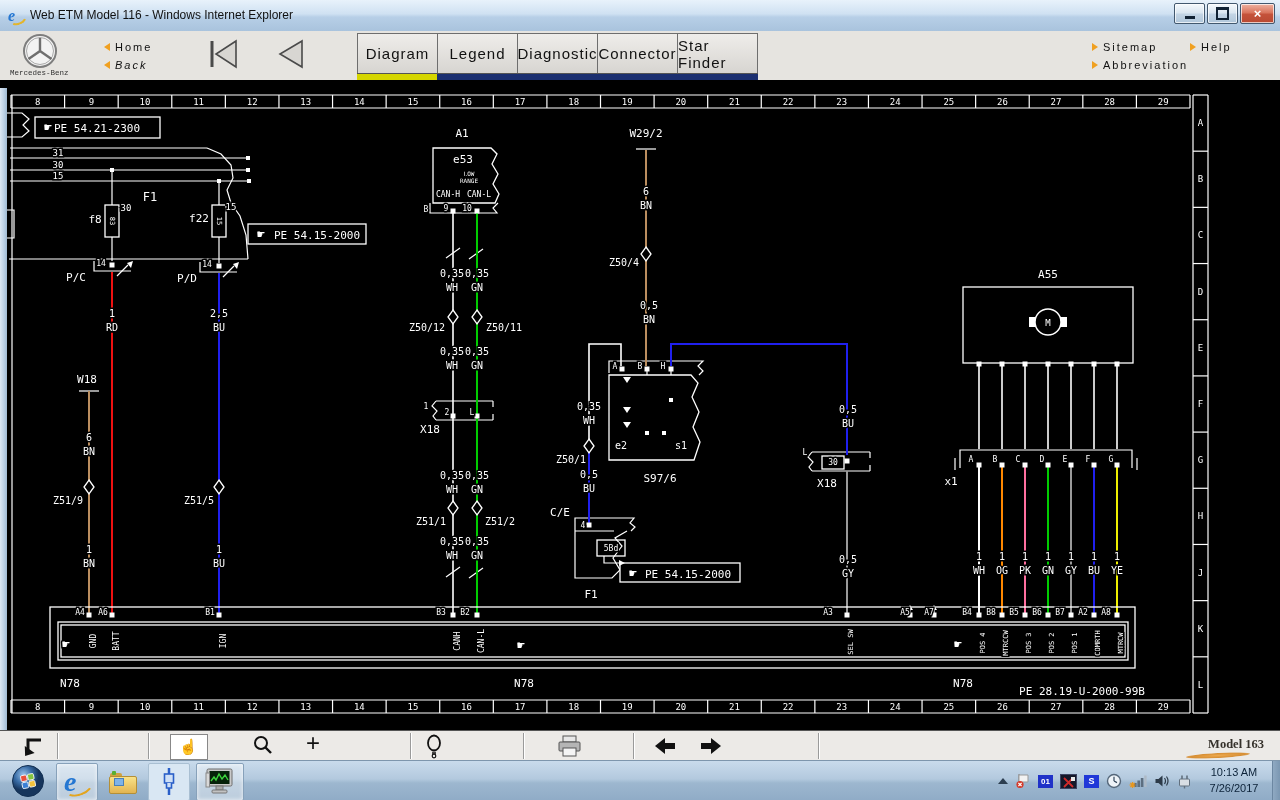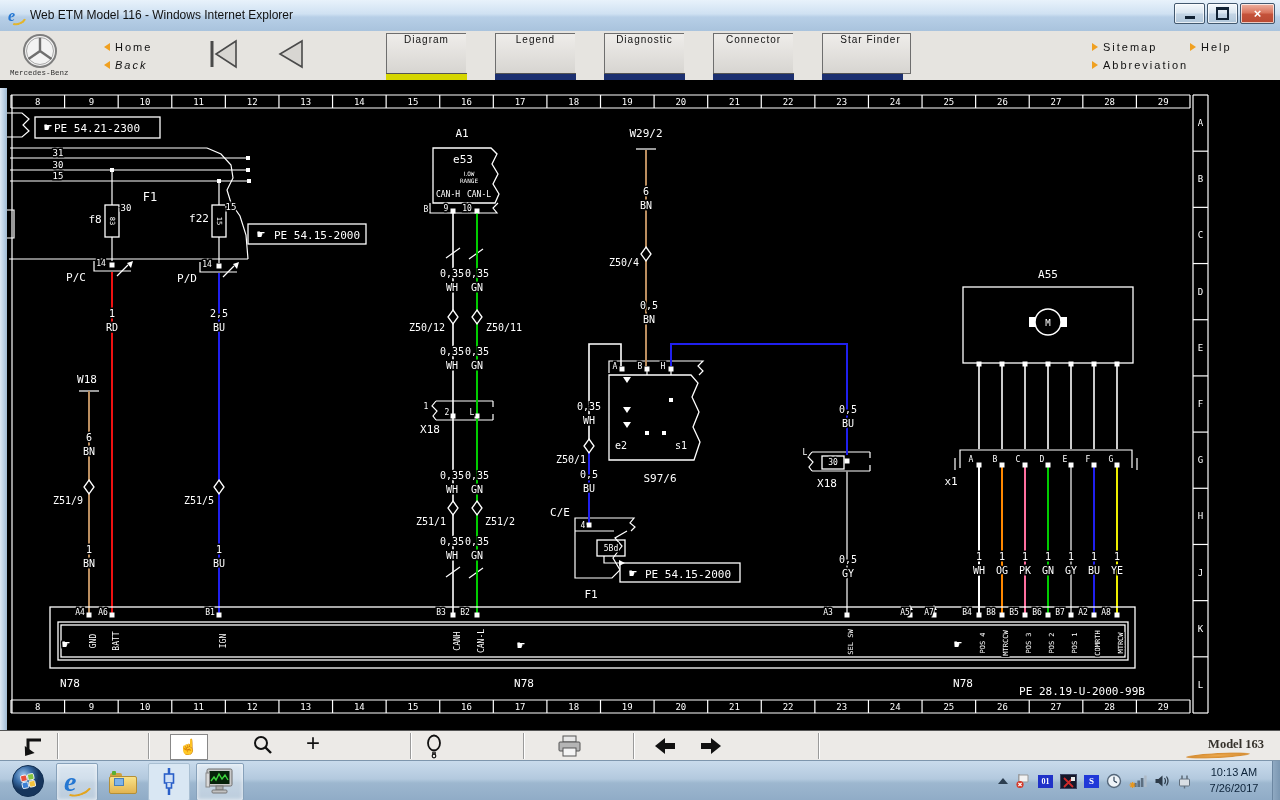--- a/index.html
+++ b/index.html
@@ -21,40 +21,40 @@
   
   #header{position:absolute;left:0;top:31px;width:1280px;height:49px;background:#e6e4e0;border-bottom:1px solid #999;}
   #mb-logo{position:absolute;left:10px;top:2px;width:66px;height:46px;}
   #mb-name{position:absolute;left:0px;top:36px;width:70px;font-size:7.5px;color:#333;font-family:Liberation Mono, monospace;}
   .hlink{position:absolute;font-size:11px;letter-spacing:2px;color:#111;cursor:pointer;white-space:nowrap;}
   .arrow-l{display:inline-block;width:0;height:0;border-top:4px solid transparent;border-bottom:4px solid transparent;border-right:6px solid #f0a020;margin-right:5px;}
   .arrow-r{display:inline-block;width:0;height:0;border-top:4px solid transparent;border-bottom:4px solid transparent;border-left:6px solid #f0a020;margin-right:5px;}
   .navbtn{position:absolute;top:6px;width:46px;height:34px;cursor:pointer;}
   #tabrow{position:absolute;left:357px;top:2px;display:flex;}
   .tab{width:79px;height:39px;border:1px solid #6e6e6e;border-right:none;background:linear-gradient(#efedea,#d7d5d1);
-       display:flex;justify-content:center;font-size:10px;letter-spacing:1px;color:#111;cursor:pointer;position:relative;margin-left:29px;}
-  .tab:last-child{border-right:1px solid #6e6e6e;padding-left:8px;}
+       display:flex;align-items:center;justify-content:center;font-size:15px;letter-spacing:1px;color:#111;cursor:pointer;position:relative;}
+  .tab:last-child{border-right:1px solid #6e6e6e;}
   .tab .underline{position:absolute;left:-1px;bottom:-7px;width:81px;height:6px;background:#1b2f70;border-top:1px solid #555;}
   
   #diagram-region{position:absolute;left:0;top:80px;width:1280px;height:650px;background:#000;}
   #left-strip{position:absolute;left:0;top:8px;width:7px;height:642px;background:linear-gradient(90deg,#dce8f4,#b9cfe4 60%,#9fb9d2);}
   
   #toolbar{position:absolute;left:0;top:730px;width:1280px;height:30px;background:#eceae7;border-top:1px solid #555;}
   .tsep{position:absolute;top:2px;width:1px;height:26px;background:#9a9a9a;box-shadow:1px 0 0 #fff;}
   .ticon{position:absolute;top:3px;cursor:pointer;}
   #hand-btn{position:absolute;left:170px;top:3px;width:36px;height:24px;background:#fff;border:1px solid #888;display:flex;align-items:center;justify-content:center;font-size:15px;color:#111;cursor:pointer;}
   #model-label{position:absolute;right:16px;top:6px;font-family:"Liberation Serif",serif;font-weight:bold;font-size:12.5px;color:#35312b;}
   #model-swoosh{position:absolute;right:30px;top:22px;width:64px;height:5px;border-radius:50%;
      background:radial-gradient(ellipse at center,#eda94e 0%,#d78f35 60%,rgba(215,143,53,0) 100%);transform:rotate(-3deg);}
   
   #taskbar{position:absolute;left:0;top:760px;width:1280px;height:40px;
      background:linear-gradient(#c9dbEC,#b3c9de 45%,#9db7cf 55%,#8fabc6);border-top:1px solid #7e96ad;}
   .tk{position:absolute;top:2px;height:36px;display:flex;align-items:center;justify-content:center;cursor:pointer;}
   .tk.pressed{background:rgba(255,255,255,.4);border:1px solid #87a1ba;border-radius:2px;box-shadow:inset 0 0 4px rgba(255,255,255,.8);}
-  #tray{position:absolute;right:88px;top:0;height:40px;display:flex;align-items:center;gap:7px;font-family:Liberation Serif, serif;}
+  #tray{position:absolute;right:88px;top:0;height:40px;display:flex;align-items:center;gap:7px;}
   .tray-badge{width:15px;height:13px;display:flex;align-items:center;justify-content:center;font-size:8px;font-weight:bold;color:#fff;}
   #clock{position:absolute;right:10px;top:3px;width:72px;text-align:center;font-size:11px;color:#0c2238;line-height:16px;cursor:pointer;}
   #showdesk{position:absolute;right:0;top:0;width:7px;height:40px;background:linear-gradient(90deg,#8fa9c2,#7b97b2);border-left:1px solid #6c87a2;cursor:pointer;}
   .folder-back{position:absolute;left:2px;top:6px;width:12px;height:6px;background:#cfa241;border-radius:2px 2px 0 0;}
   .folder-front{position:absolute;left:1px;top:9px;width:26px;height:16px;background:linear-gradient(#f9e289,#e2b451);border:1px solid #b48f37;border-radius:2px;}
   .folder-doc{position:absolute;left:6px;top:11px;width:8px;height:6px;background:#7fb3e8;border:1px solid #4a7fb8;}
 </style>
 </head>
 <body>
 

